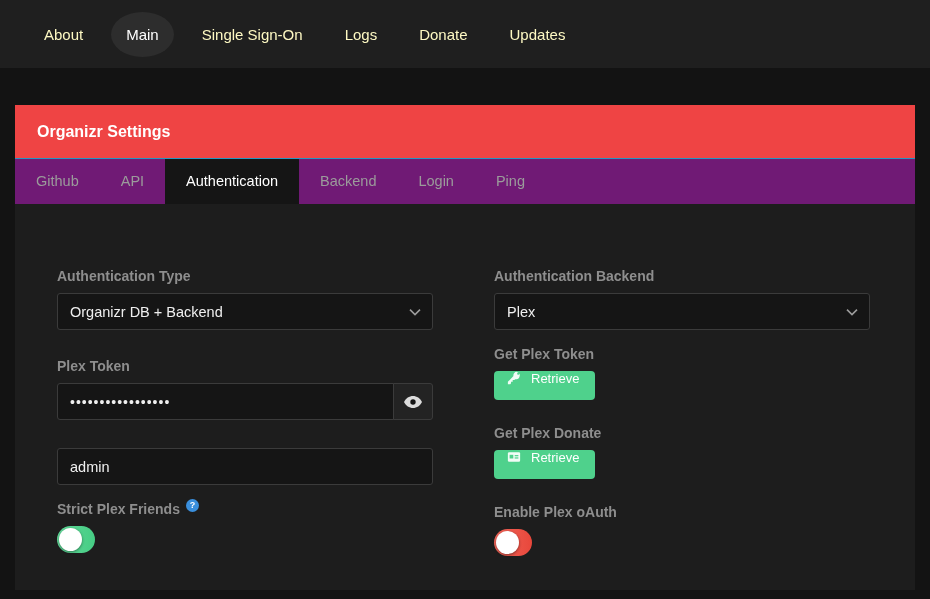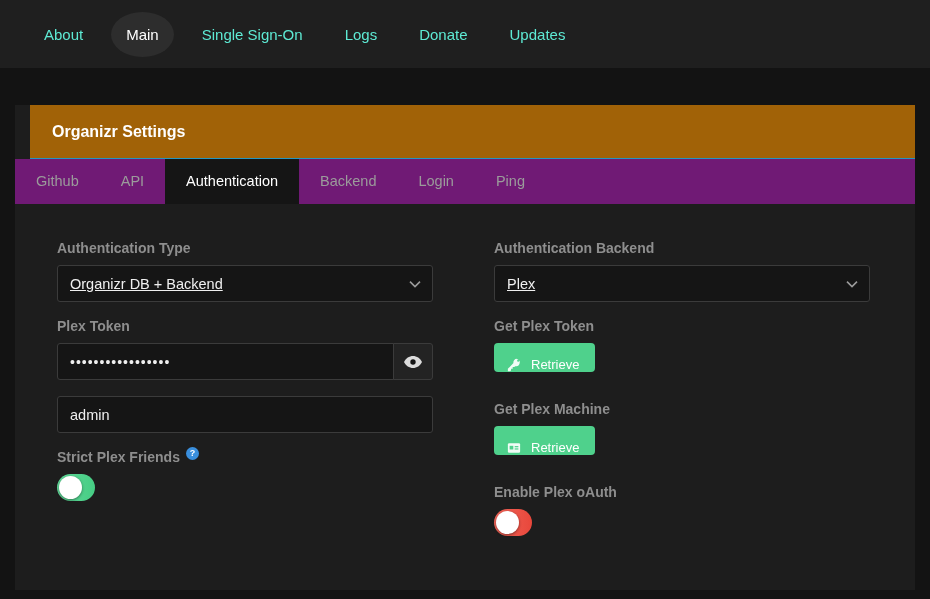--- a/index.html
+++ b/index.html
@@ -15,21 +15,21 @@
   
   .topnav {
     height: 68px;
     background: #1f1f1f;
     display: flex;
     align-items: center;
     padding-left: 30px;
     gap: 14px;
   }
   .nav-item {
-    color: #5eead4;
+    color: #fef9c3;
     font-size: 15px;
     padding: 8px 14px;
     cursor: pointer;
     text-decoration: none;
     white-space: nowrap;
   }
   .nav-item.pill {
     background: #2d2d2d;
     color: #ffffff;
     border-radius: 50%;
@@ -41,26 +41,25 @@
     position: absolute;
     left: 15px;
     right: 15px;
     top: 105px;
     bottom: 9px;
     background: #1d1d1d;
     overflow: hidden;
   }
   .panel-header {
     height: 54px;
-    background: #a16207;
+    background: #ef4444;
     border-bottom: 1px solid #2496bf;
     display: flex;
     align-items: center;
     padding: 0 22px;
-    margin-left: 15px;
   }
   .panel-title {
     color: #ffffff;
     font-size: 16px;
     font-weight: bold;
   }
 
   
   .tabs {
     display: flex;
@@ -81,21 +80,21 @@
   }
 
   
   .content {
     display: flex;
     gap: 61px;
     padding: 36px 45px 0 42px;
   }
   .col { width: 376px; flex: 0 0 376px; }
 
-  .field { margin-bottom: 16px; }
+  .field { margin-bottom: 16px; margin-top: 28px; }
   .field-btn { margin-bottom: 25px; }
   .field-toggle { margin-bottom: 26px; }
 
   .field-label {
     display: flex;
     align-items: flex-start;
     gap: 6px;
     color: #8e8e8e;
     font-size: 14px;
     font-weight: bold;
@@ -122,21 +121,20 @@
     height: 37px;
     background: #151515;
     border: 1px solid #3b3b3b;
     border-radius: 3px;
     display: flex;
     align-items: center;
     padding: 0 30px 0 12px;
     color: #efefef;
     font-size: 14.5px;
     cursor: pointer;
-    text-decoration: underline;
   }
   .select .chev {
     position: absolute;
     right: 11px;
     top: 50%;
     transform: translateY(-42%);
     display: inline-flex;
   }
 
   
@@ -169,21 +167,21 @@
     border-radius: 0 3px 3px 0;
     display: flex;
     align-items: center;
     justify-content: center;
     cursor: pointer;
   }
 
   
   .btn-retrieve {
     display: inline-flex;
-    align-items: flex-end;
+    align-items: flex-start;
     gap: 10px;
     height: 29px;
     padding: 0 16px 0 13px;
     background: #4fd18c;
     border: none;
     border-radius: 4px;
     color: #ffffff;
     font-size: 13px;
     font-family: "Liberation Sans", sans-serif;
     cursor: pointer;
@@ -310,21 +308,21 @@
         <button class="btn-retrieve">
           <svg width="14" height="14" viewBox="0 0 16 16">
             <path fill="rgba(255,255,255,.92)" d="M11.2 1a3.9 3.9 0 0 0-3.8 4.8L1 12.3V15h2.7l.9-.9v-1.9h1.9v-1.9h1.9l1-1A3.9 3.9 0 1 0 11.2 1zm1.6 3.4a1.25 1.25 0 1 1 0-2.5 1.25 1.25 0 0 1 0 2.5z"></path>
           </svg>
           <span>Retrieve</span>
         </button>
       </div>
 
       <div class="field-btn">
         <div class="field-label">
-          <span>Get Plex Machine</span>
+          <span>Get Plex Donate</span>
         </div>
         <button class="btn-retrieve">
           <svg width="14" height="14" viewBox="0 0 16 16">
             <rect x="1" y="2.5" width="14" height="11" rx="1.5" fill="rgba(255,255,255,.92)"></rect>
             <rect x="3" y="5.5" width="4.2" height="4.2" fill="#4fd18c"></rect>
             <rect x="8.8" y="5.8" width="4.2" height="1.4" fill="#4fd18c"></rect>
             <rect x="8.8" y="8.4" width="4.2" height="1.4" fill="#4fd18c"></rect>
           </svg>
           <span>Retrieve</span>
         </button>

